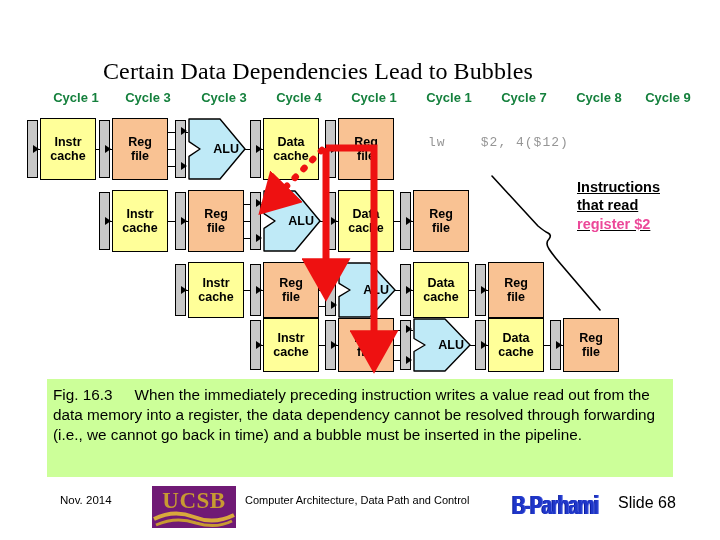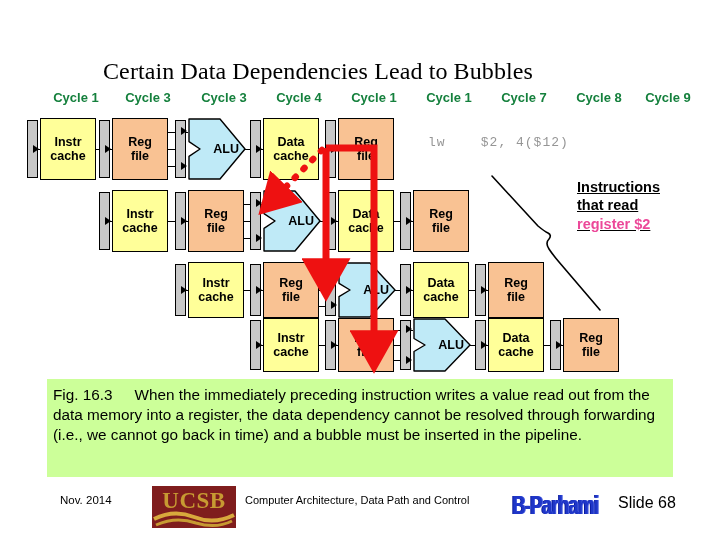--- a/index.html
+++ b/index.html
@@ -109,21 +109,21 @@
   .caption .gap{display:inline-block;width:22px;}
 
   
   .footer{position:absolute;left:0;top:488px;width:720px;height:40px;}
   .f-date{position:absolute;left:60px;top:6px;font-size:11.5px;color:#000;}
   .f-center{position:absolute;left:245px;top:6px;font-size:11px;color:#000;}
   .f-slide{position:absolute;left:618px;top:6px;font-size:16px;color:#000;}
 
   .ucsb{
     position:absolute;left:152px;top:-2px;width:84px;height:42px;
-    background:#7f1d1d;overflow:hidden;
+    background:#701a75;overflow:hidden;
   }
   .ucsb .lt{
     position:absolute;left:0;top:2px;width:84px;text-align:center;
     font-family:"Liberation Serif", serif;
     font-size:23px;font-weight:700;color:#c79a32;letter-spacing:.5px;
   }
   .ucsb svg{position:absolute;left:0;top:24px;}
 
   .plogo{
     position:absolute;left:509px;top:-1px;width:92px;height:40px;overflow:hidden;

